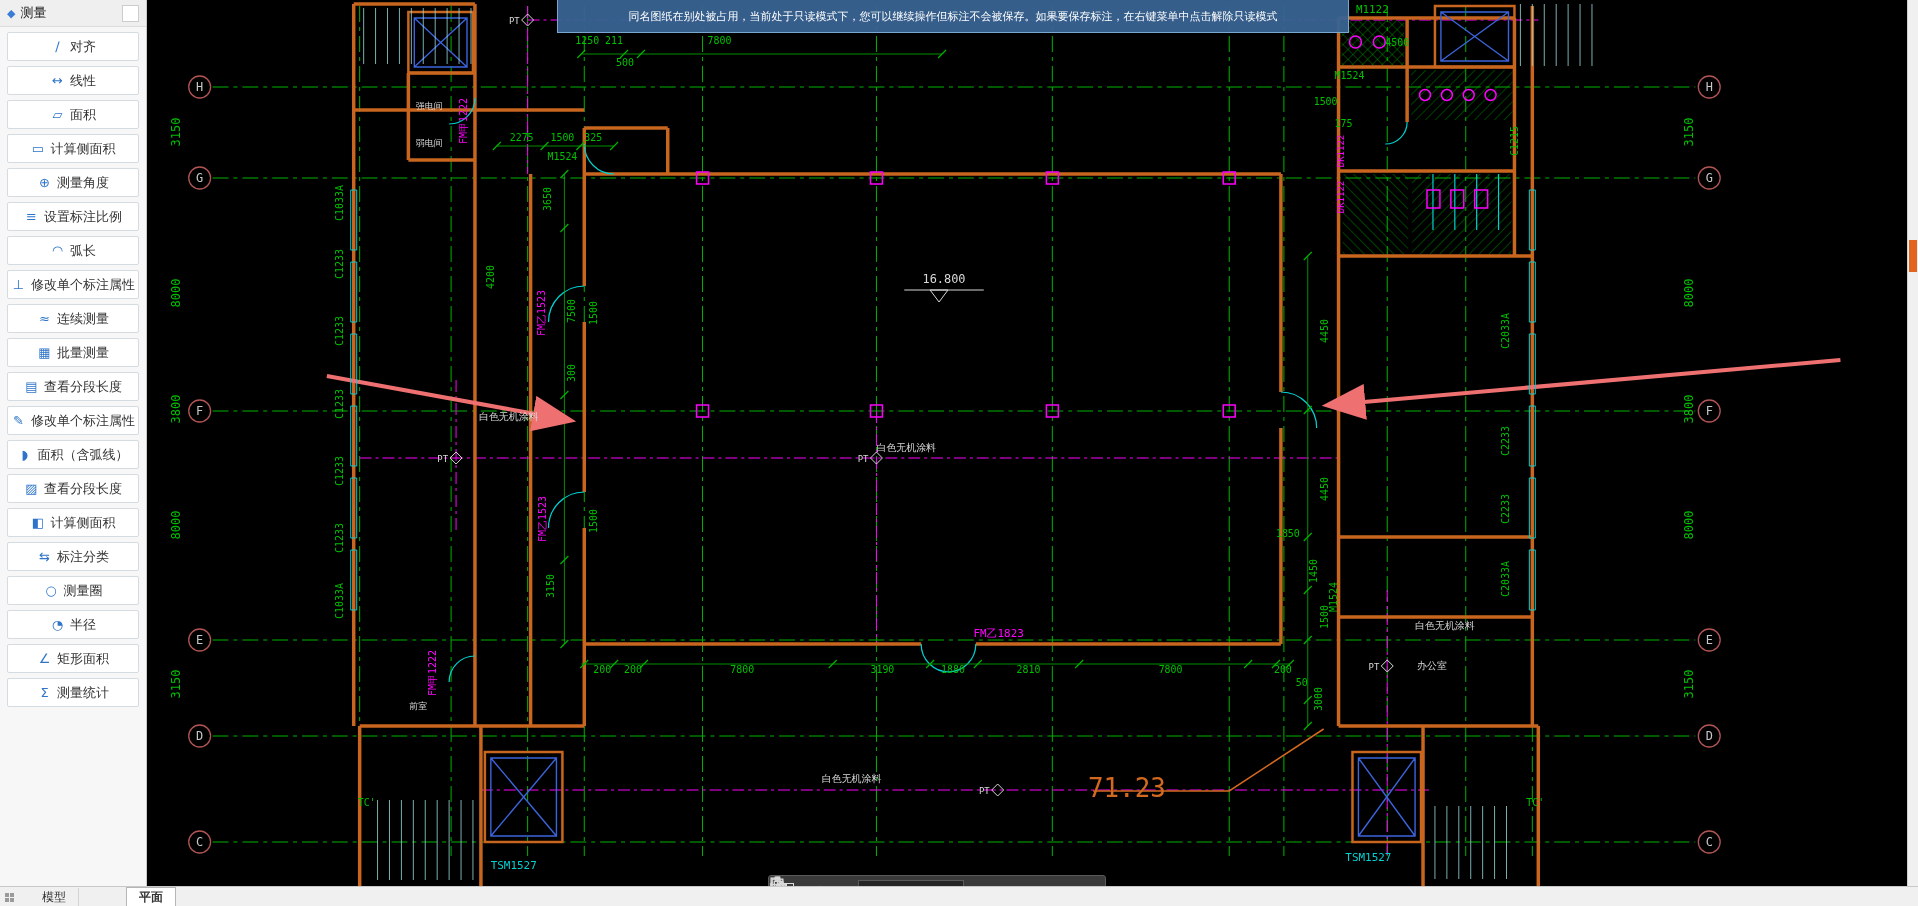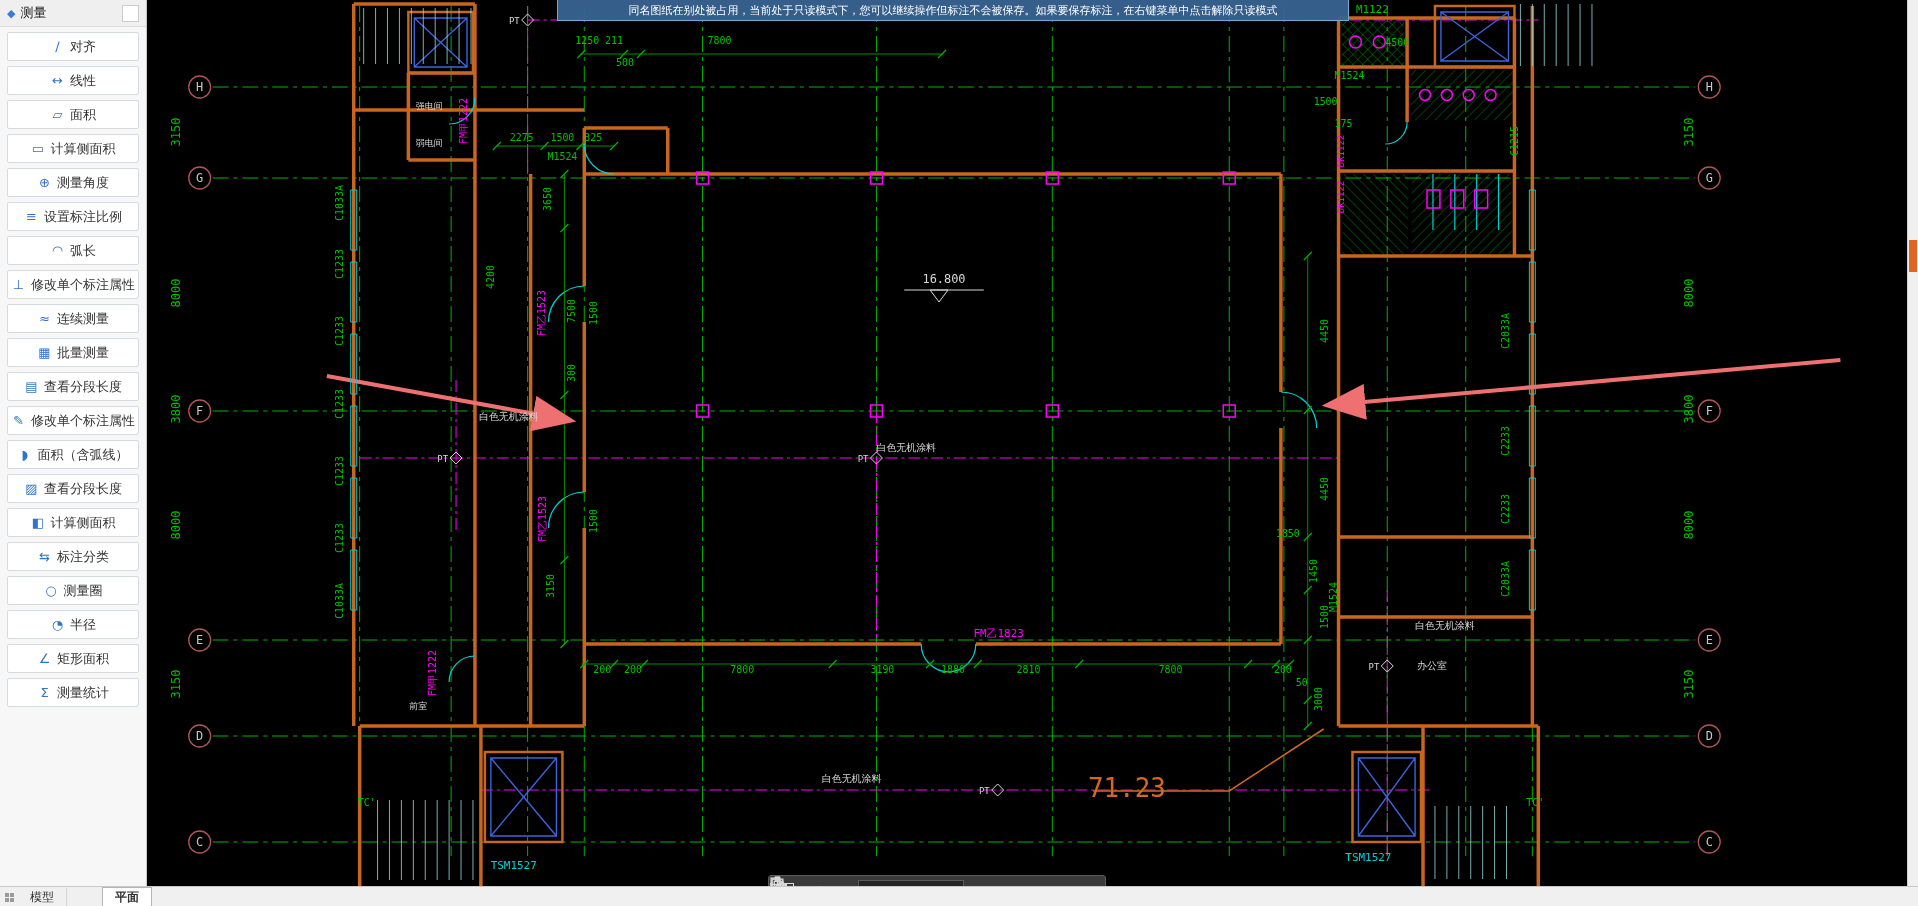--- a/index.html
+++ b/index.html
@@ -16,21 +16,21 @@
   .pin-btn{margin-left:auto;width:15px;height:15px;background:#fff;border:1px solid #ccc;}
   .tool-list{padding:5px 7px;display:flex;flex-direction:column;gap:5px;}
   .tool-btn{height:27px;background:#fff;border:1px solid #d4dbe1;border-radius:2px;
            display:flex;align-items:center;justify-content:center;gap:5px;
            font-size:13px;color:#333;cursor:pointer;white-space:nowrap;}
   .ticon{color:#2e74c9;font-size:13px;width:15px;text-align:center;
          font-family:"DejaVu Sans",sans-serif;}
   
   .canvas{flex:1;position:relative;background:#000;overflow:hidden;}
   .canvas svg{position:absolute;inset:0;width:100%;height:100%;}
-  .notification{position:absolute;left:410px;top:0;width:792px;height:21px;
+  .notification{position:absolute;left:410px;top:0;width:792px;height:33px;
         background:rgba(56,99,146,0.95);border:1px solid #7aa7d0;border-top:none;
         color:#fff;font-size:11px;display:flex;align-items:center;justify-content:center;
         white-space:nowrap;overflow:hidden;box-sizing:border-box;}
   .bottom-toolbar{position:absolute;left:621px;top:875px;height:34px;
         background:#3a3a3a;border:1px solid #5a5a5a;border-radius:3px;
         display:flex;align-items:center;padding:0 9px;gap:9px;box-sizing:border-box;
         color:#e8e8e8;font-size:12px;box-shadow:0 1px 4px rgba(0,0,0,.6);}
   .grid-icon{display:grid;grid-template-columns:6px 6px;grid-gap:2px;}
   .grid-icon i{width:6px;height:6px;border:1px solid #dcdcdc;display:block;}
   .dropdown{height:22px;background:#252525;border:1px solid #5a5a5a;display:flex;
@@ -38,21 +38,21 @@
   .swatch{width:11px;height:11px;background:#e2641e;border:1px solid #888;flex:0 0 11px;}
   .caret{margin-left:auto;font-size:8px;color:#ddd;}
   .ibtn{width:24px;height:24px;display:flex;align-items:center;justify-content:center;
         background:transparent;border:none;cursor:pointer;padding:0;}
   .ibtn svg{width:17px;height:17px;stroke:#d8d8d8;fill:none;stroke-width:1.3;}
   
   .scrollbar{width:10px;background:#f0f0f0;border-left:1px solid #d0d0d0;position:relative;}
   .scroll-thumb{position:absolute;top:240px;left:1px;width:8px;height:32px;background:#e2641e;}
   
   .tabbar{height:20px;background:#f0f0f0;border-top:1px solid #c9c9c9;display:flex;
-        align-items:center;padding-left:5px;gap:0;font-size:12px;color:#333;}
+        align-items:center;padding-left:5px;gap:12px;font-size:12px;color:#333;}
   .tab-grid{display:grid;grid-template-columns:4px 4px;grid-gap:1px;margin-right:4px;}
   .tab-grid i{width:4px;height:4px;background:#9a9a9a;display:block;}
   .tab{padding:0 12px;height:19px;display:flex;align-items:center;
         border-right:1px solid #d5d5d5;cursor:pointer;}
   .tab.active{background:#fff;border:1px solid #b5b5b5;border-bottom:none;font-weight:bold;margin-left:35px;}
 </style>
 </head>
 <body>
 
 <div class="app">

